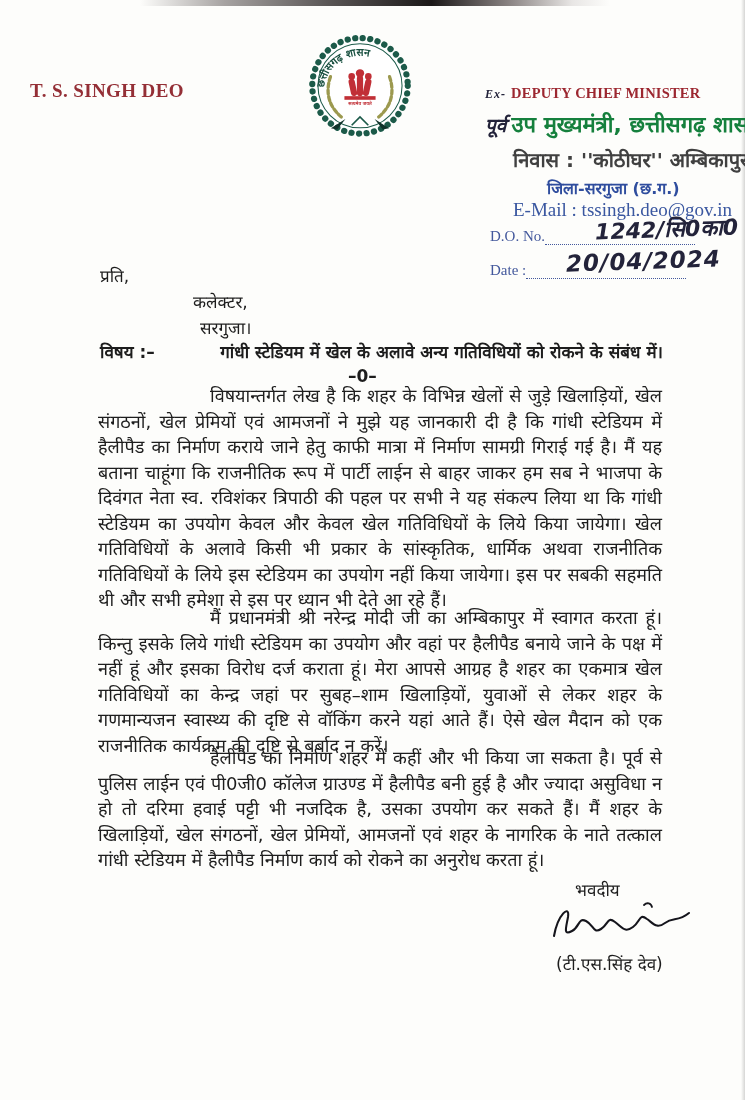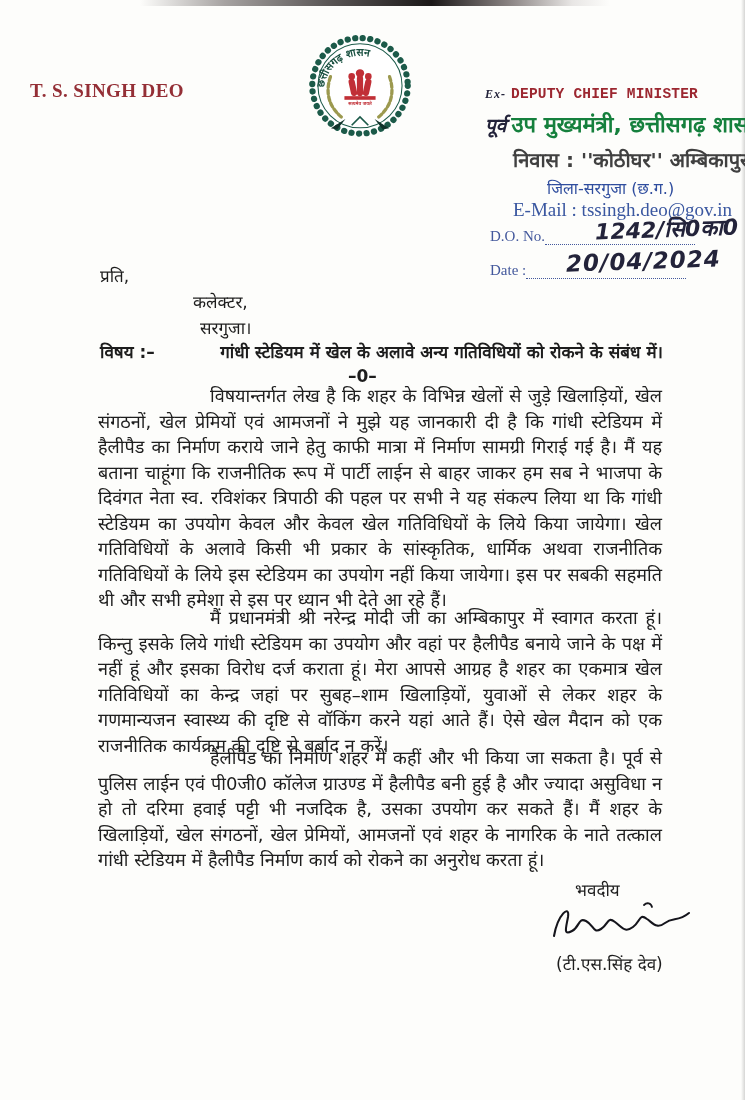--- a/index.html
+++ b/index.html
@@ -33,32 +33,32 @@
   }
   .name-hi { font-size:22px; font-weight:bold; color:#942f36; margin-top:3px; }
   
   .emblem { position:absolute; left:306px; top:33px; width:108px; height:118px; }
   
   .right-block { position:absolute; left:485px; top:83px; width:256px; }
   .row-title { white-space:nowrap; }
   .hand { color:#23233a; font-style:italic; font-weight:bold; }
   .ex { font-family:"Liberation Serif", serif; font-size:12px; letter-spacing:1px; }
   .title-en {
-    font-family:Liberation Mono, monospace; font-weight:bold;
+    font-family:Liberation Serif, serif; font-weight:bold;
     font-size:14.5px; color:#9c2730; letter-spacing:0.2px;
   }
   .govt-en {
     font-family:"Liberation Serif", serif; font-weight:bold;
     font-size:14.5px; color:#9c2730; margin-left:31px; margin-top:1px;
   }
   .title-hi-row { margin-top:6px; white-space:nowrap; }
   .purv { font-size:19px; }
   .title-hi { font-size:22px; font-weight:bold; color:#15803d; }
   .addr1 { margin-top:8px; margin-left:28px; font-size:20px; font-weight:bold; color:#404040; white-space:nowrap; }
-  .addr2 { margin-top:4px; margin-left:62px; font-size:16px; font-weight:normal; color:#2f4d9e; }
+  .addr2 { margin-top:4px; margin-left:62px; font-size:16px; font-weight:bold; color:#2f4d9e; }
   .email { margin-top:0; margin-left:28px; font-family:"Liberation Serif", serif; font-size:19px; color:#3a57a0; }
   .do-row, .date-row {
     position:absolute; left:490px; font-family:"Liberation Serif", serif;
     font-size:15px; color:#43589c; white-space:nowrap;
   }
   .do-row { top:228px; }
   .date-row { top:262px; }
   .dotted { display:inline-block; border-bottom:1.5px dotted #43589c; height:14px; vertical-align:bottom; }
   .dotted.w1 { width:150px; } .dotted.w2 { width:160px; }
   .hand-value {

